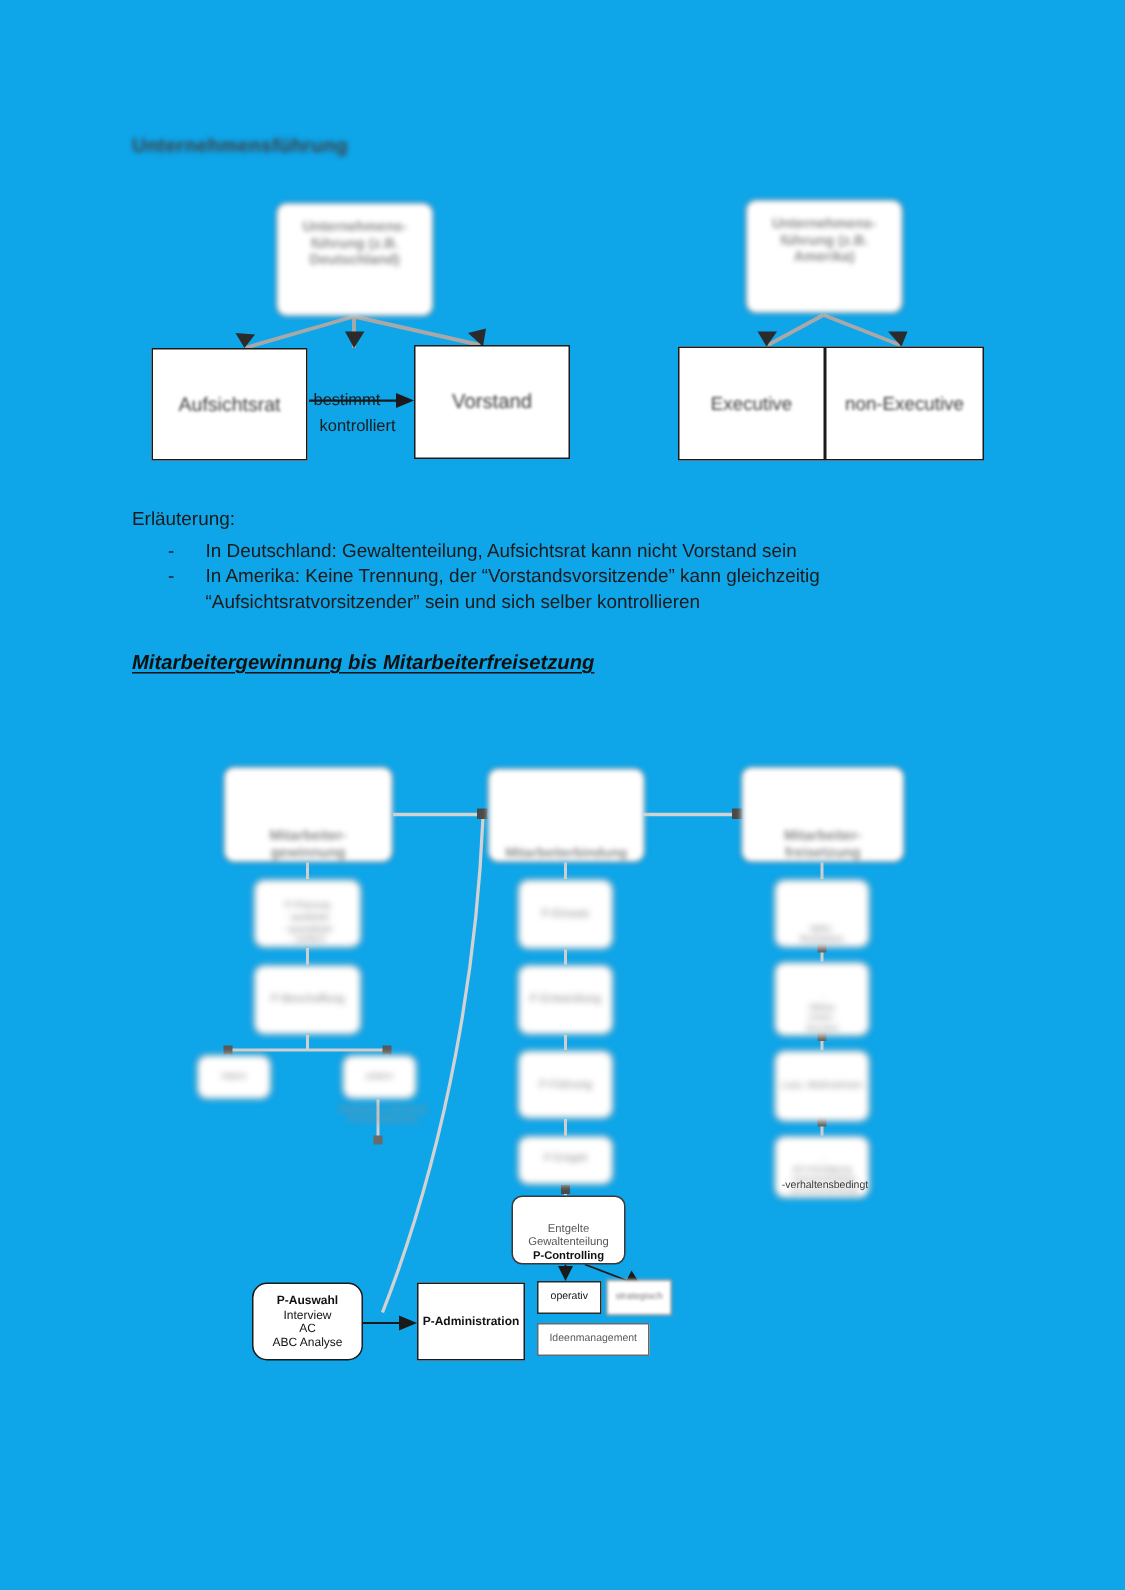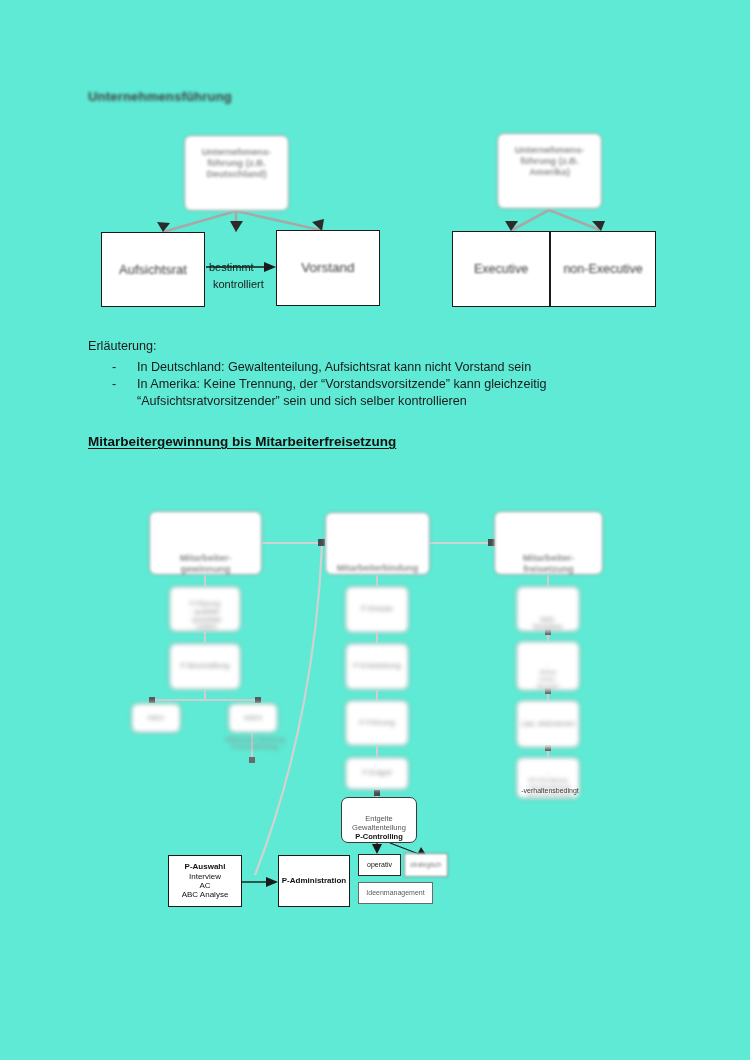--- a/index.html
+++ b/index.html
@@ -1,38 +1,38 @@
 <!DOCTYPE html>
 <html><head>
 <meta charset="utf-8">
 <style>
   html,body{margin:0;padding:0;background:#ffffff;}
   body{width:750px;height:1060px;position:relative;overflow:hidden;
        font-family:"Liberation Sans",sans-serif;color:#111;}
-  .page{position:absolute;inset:0;background:#5eead4;}
+  .page{position:absolute;inset:0;background:#0ea5e9;}
 
   
   .abs{position:absolute;box-sizing:border-box;}
   .box{position:absolute;box-sizing:border-box;background:#fff;
        border:1.5px solid #1a1a1a;display:flex;align-items:center;
        justify-content:flex-end;text-align:center;line-height:1.18;}
   .box.rounded{border-radius:7px;}
   .box.grey{border-color:#9a9a9a;color:#8d8d8d;}
   .lbl{display:block;width:100%;}
 
   
   .blur1{filter:blur(1.15px);}
   .blur2{filter:blur(1.7px);}
   .blur3{filter:blur(2.3px);}
 
   
   #h-unternehmensfuehrung{left:88px;top:89px;font-size:13px;font-weight:700;
       letter-spacing:.2px;color:#3f3f3f;}
   #h-mitarbeiter{left:88px;top:434px;font-size:13.5px;font-weight:700;
-      text-decoration:underline;text-underline-offset:2px;color:#101010;}
+      text-decoration:underline;text-underline-offset:2px;color:#101010;font-style:italic;}
 
   
   .expl{position:absolute;left:88px;font-size:12.6px;color:#1b1b1b;}
   .expl-list{position:absolute;left:112px;font-size:12.6px;color:#1b1b1b;}
   .expl-row{display:flex;gap:18px;margin-bottom:3px;}
   .dash{width:7px;flex:0 0 7px;}
   .expl-row span.txt{display:block;}
   .cont{margin-left:25px;}
 
   
@@ -215,21 +215,21 @@
     <span class="lbl">extern</span>
   </div>
 
   <div class="abs blur3" style="left:219px;top:736px;width:72px;font-size:6.5px;color:#8d8d8d;text-align:center;">
     <span class="lbl">Mitarbeiter-Werbung</span>
     <span class="lbl">Personalleasing</span>
   </div>
 
 
   <div class="box" style="left:168px;top:855px;width:74px;height:52px;border-color:#1a1a1a;
-       font-size:8px;flex-direction:column;justify-content:center;">
+       font-size:8px;flex-direction:column;justify-content:center;border-radius:10px;">
     <span class="lbl" style="font-weight:700;">P-Auswahl</span>
     <span class="lbl">Interview</span>
     <span class="lbl">AC</span>
     <span class="lbl">ABC Analyse</span>
   </div>
 
   <div class="box" style="left:278px;top:855px;width:72px;height:52px;border-color:#1a1a1a;
        font-size:8px;font-weight:700;">
     <span class="lbl">P-Administration</span>
   </div>

